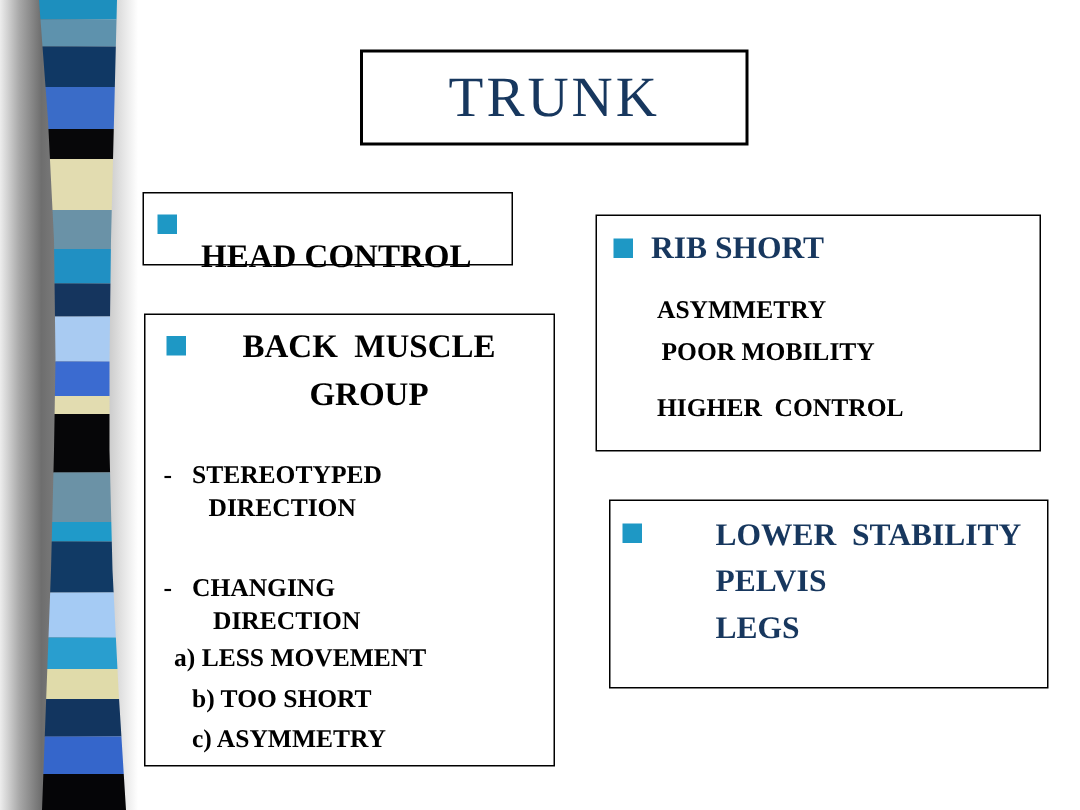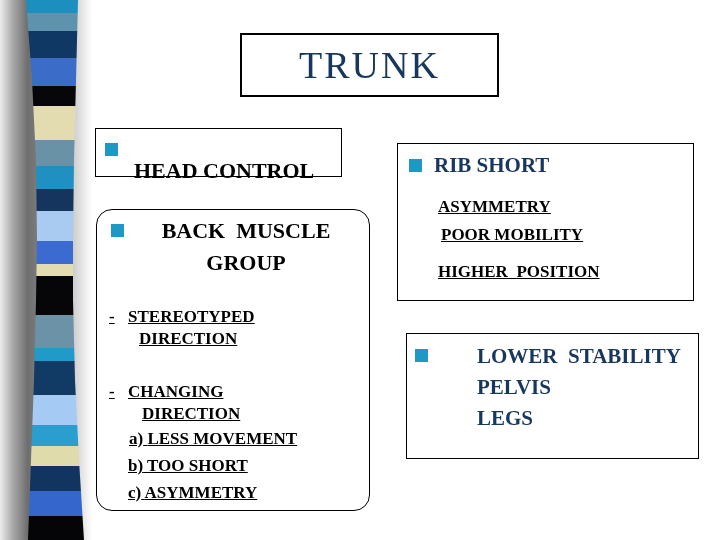--- a/index.html
+++ b/index.html
@@ -28,25 +28,25 @@
   .bullet{position:absolute;width:13px;height:13px;background:#1e98c5;}
   .b-label{position:absolute;font-weight:bold;color:#000;}
   .navy{color:#17375e;}
 
   
   .head-box{left:95px;top:128px;width:245px;height:47px;}
   .head-box .bullet{left:9px;top:14px;}
   .head-label{left:38px;top:9px;font-size:22px;margin-top:20px;}
 
   
-  .back-box{left:96px;top:209px;width:272px;height:300px;border-radius:16px;}
+  .back-box{left:96px;top:209px;width:272px;height:300px;}
   .back-box .bullet{left:14px;top:14px;}
   .bm-l1{left:30px;right:4px;top:8px;text-align:center;font-size:22px;}
   .bm-l2{left:30px;right:4px;top:40px;text-align:center;font-size:22px;}
-  .si{position:absolute;font-weight:bold;font-size:17px;color:#000;text-decoration:underline;}
+  .si{position:absolute;font-weight:bold;font-size:17px;color:#000;}
 
   
   .rib-box{left:397px;top:143px;width:295px;height:156px;}
   .rib-box .bullet{left:11px;top:15px;}
   .rib-label{left:36px;top:9px;font-size:21px;}
   .rib-i0{left:40px;top:53px;}
   .rib-i1{left:43px;top:81px;}
   .rib-i2{left:40px;top:118px;}
 
   
@@ -100,31 +100,31 @@
   <div class="b-label bm-l2 pre">GROUP</div>
 
   <span class="si pre" style="left:12px;top:97px;">-</span>
   <span class="si pre" style="left:31px;top:97px;">STEREOTYPED</span>
   <span class="si pre" style="left:42px;top:119px;">DIRECTION</span>
 
   <span class="si pre" style="left:12px;top:172px;">-</span>
   <span class="si pre" style="left:31px;top:172px;">CHANGING</span>
   <span class="si pre" style="left:45px;top:194px;">DIRECTION</span>
 
-  <div class="si" style="left:32px;top:219px;text-align:right;"><span class="pre">a)</span> <span class="pre">LESS MOVEMENT</span></div>
+  <div class="si" style="left:19px;top:219px;text-align:right;"><span class="pre">a)</span> <span class="pre">LESS MOVEMENT</span></div>
   <div class="si" style="left:31px;top:246px;"><span class="pre">b)</span> <span class="pre">TOO SHORT</span></div>
   <div class="si" style="left:31px;top:273px;"><span class="pre">c)</span> <span class="pre">ASYMMETRY</span></div>
 </div>
 
 <div class="box rib-box">
   <span class="bullet"></span>
   <span class="b-label rib-label navy pre">RIB SHORT</span>
   <span class="si rib-i0 pre">ASYMMETRY</span>
   <span class="si rib-i1 pre">POOR MOBILITY</span>
-  <span class="si rib-i2 pre">HIGHER  POSITION</span>
+  <span class="si rib-i2 pre">HIGHER  CONTROL</span>
 </div>
 
 <div class="box low-box">
   <span class="bullet"></span>
   <div class="low-lines navy">
     <div class="pre">LOWER  STABILITY</div>
     <div class="pre">PELVIS</div>
     <div class="pre">LEGS</div>
   </div>
 </div>

